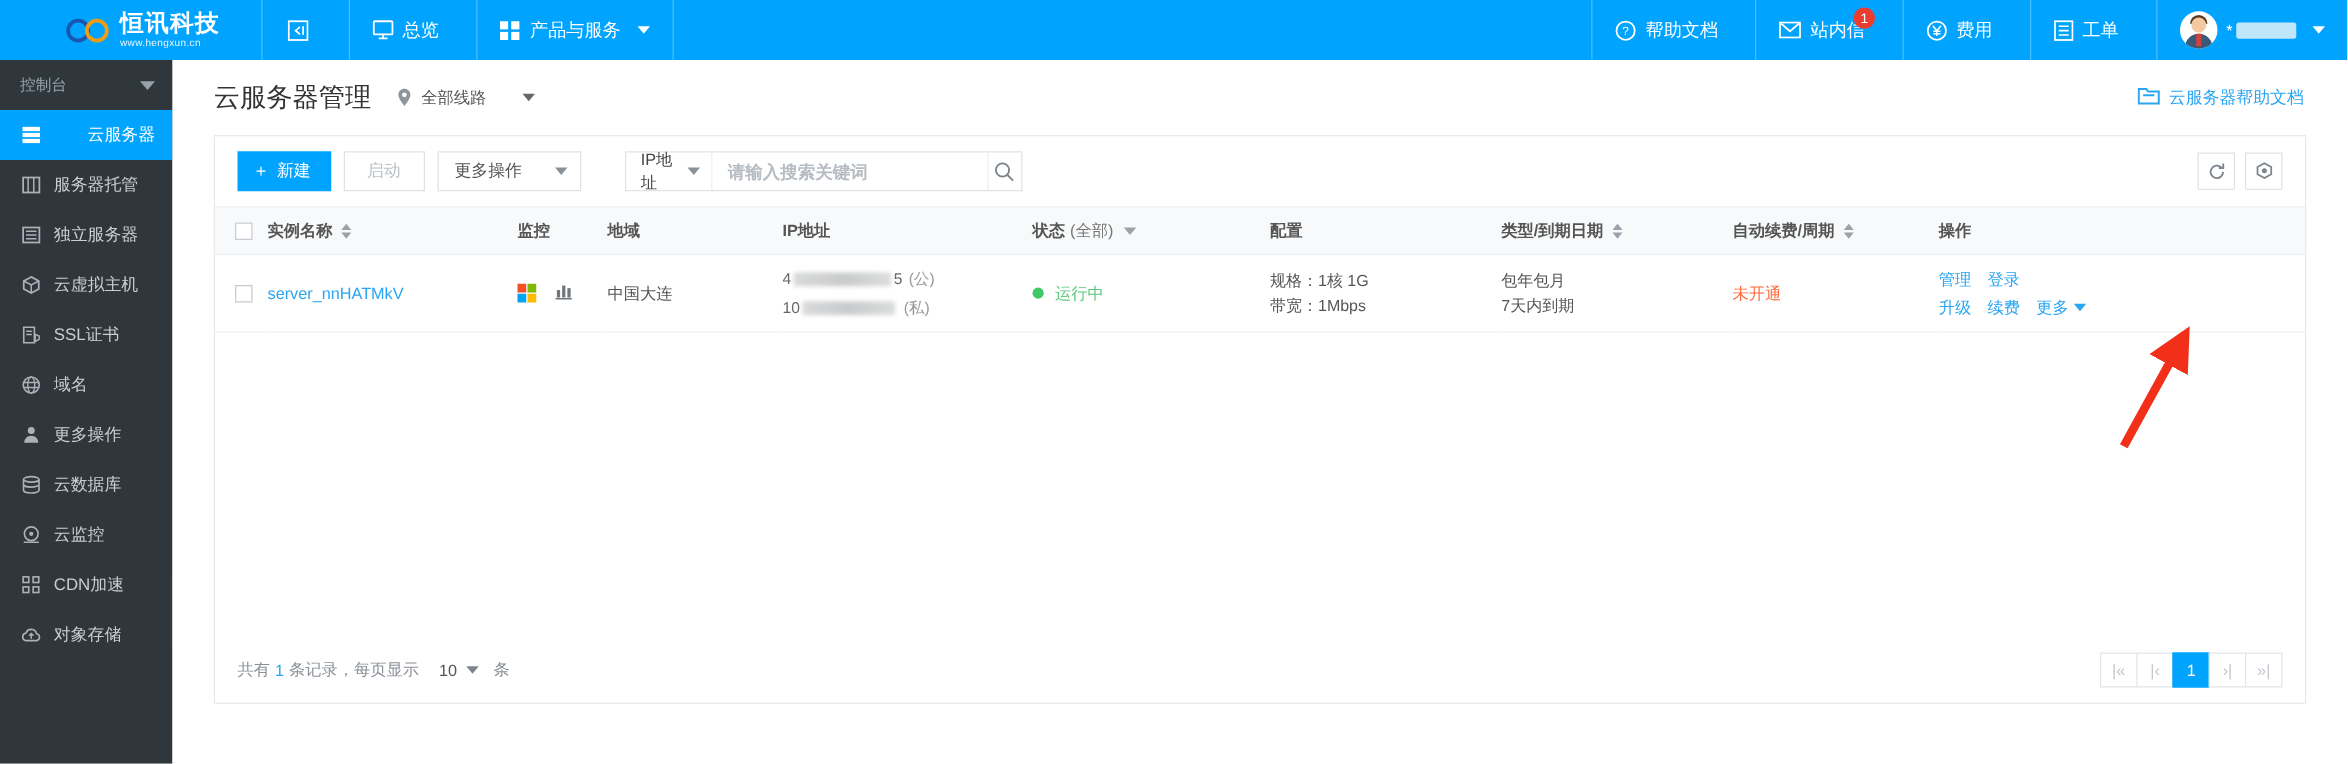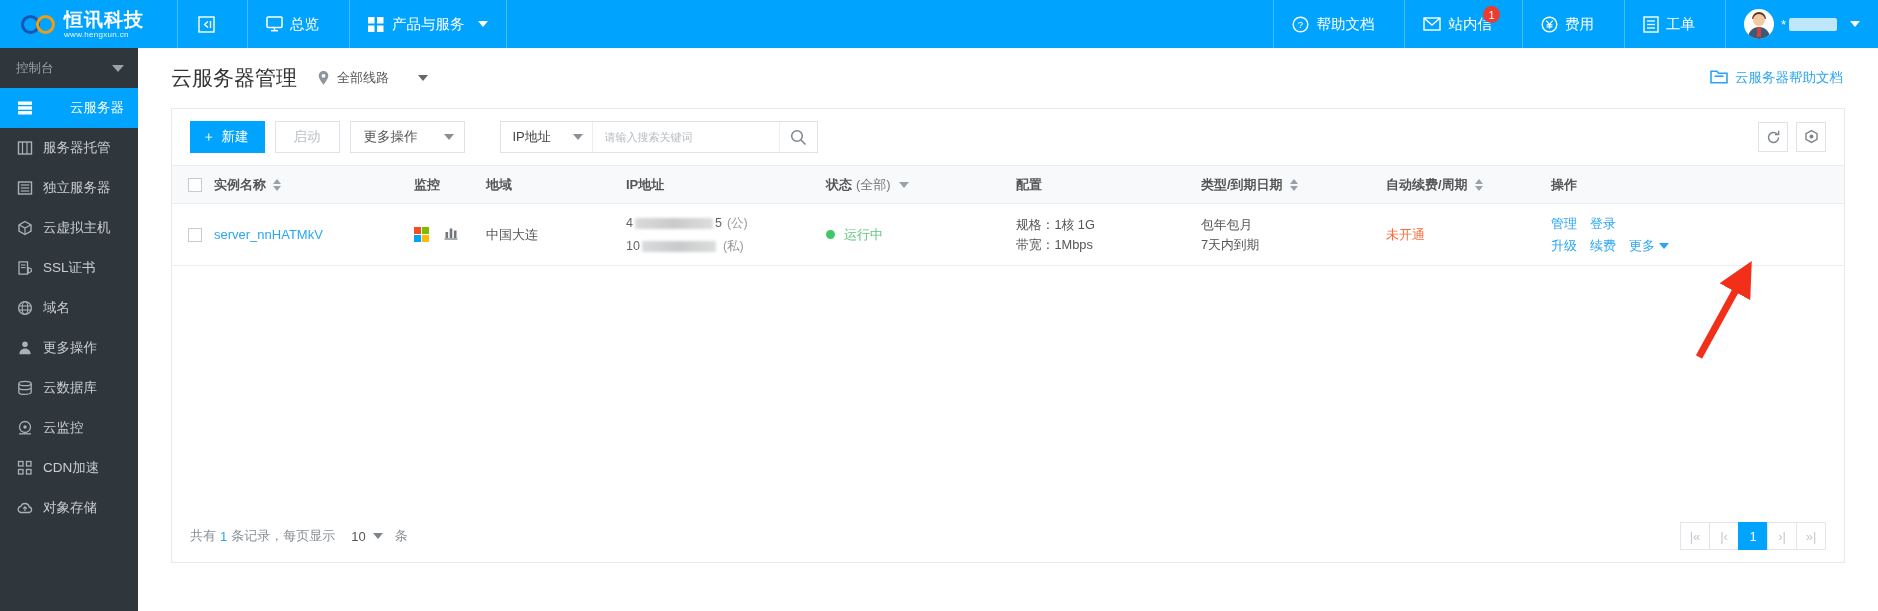--- a/index.html
+++ b/index.html
@@ -6,21 +6,21 @@
   html, body {
     width: 1878px; height: 611px;
     font-family: "Liberation Sans", "DejaVu Sans", sans-serif;
     background: #fff; overflow: hidden;
   }
   body { position: relative; }
 
   
   .topbar {
     position: absolute; left: 0; top: 0; width: 1878px; height: 48px;
-    background: #00a4ff; display: flex; align-items: stretch;
+    background: #00a4ff; display: flex; align-items: stretch; padding-left: 32px;
   }
   .logo-cell {
     width: 165px; height: 48px; display: flex; align-items: center;
     justify-content: center; gap: 5px; background: #00a4ff;
   }
   .logo-mark { position: relative; width: 38px; height: 24px; }
   .logo-mark .ring {
     position: absolute; top: 3px; width: 19px; height: 19px;
     border-radius: 50%; border: 3.5px solid #1a56b0;
   }
@@ -138,21 +138,21 @@
   }
   .search-type {
     width: 92px; height: 100%; display: flex; align-items: center;
     justify-content: space-between; padding: 0 9px 0 12px; font-size: 13px;
     color: #444; cursor: pointer; border-right: 1px solid #eceff1;
   }
   .search-type .caret { width:0;height:0;border-left:5px solid transparent;
     border-right:5px solid transparent;border-top:6px solid #8a9097;}
   .search-input {
     flex: 1; height: 100%; border: none; outline: none; padding: 0 12px;
-    font-size: 11px; color: #333; font-family: inherit; background: transparent;
+    font-size: 14px; color: #333; font-family: inherit; background: transparent; font-weight: bold;
   }
   .search-input::placeholder { color: #b6bcc2; }
   .search-go {
     width: 38px; height: 100%; display: flex; align-items: center;
     justify-content: center; cursor: pointer; border-left: 1px solid #eceff1;
   }
   .tool-right { margin-left: auto; display: flex; gap: 8px; }
   .icon-btn {
     width: 30px; height: 30px; border: 1px solid #dfe3e7; background: #fff;
     display: flex; align-items: center; justify-content: center; cursor: pointer;

